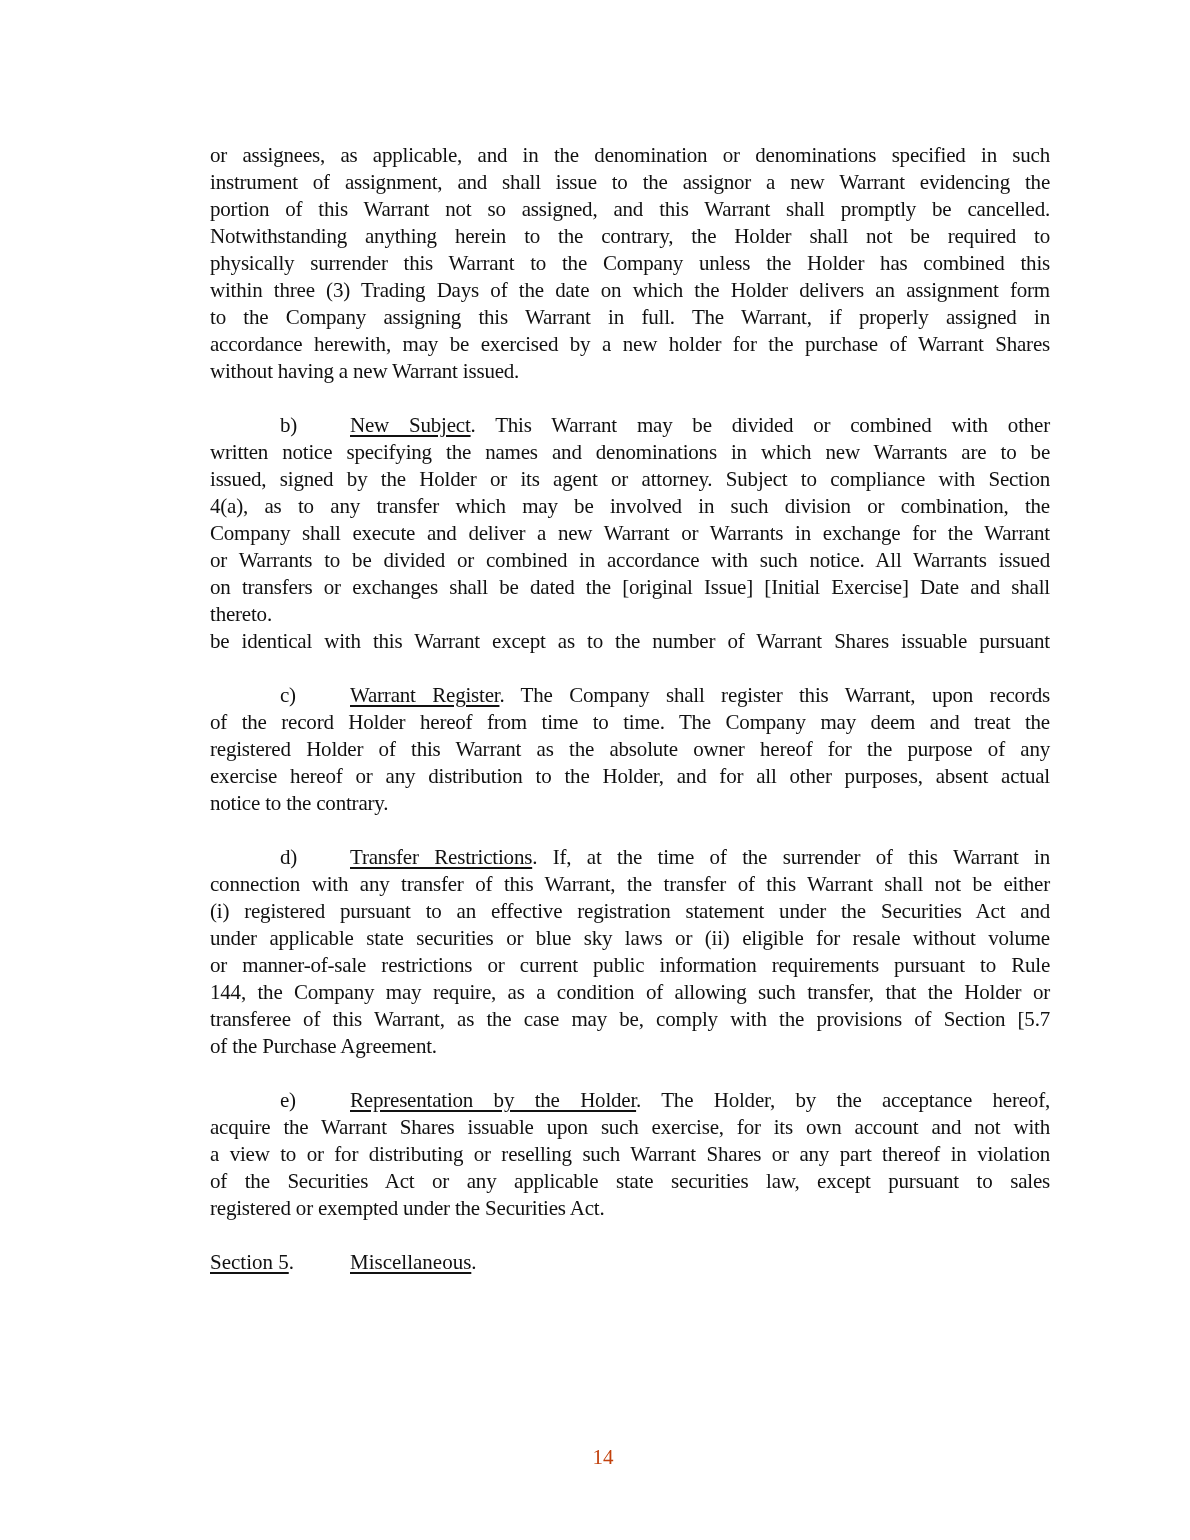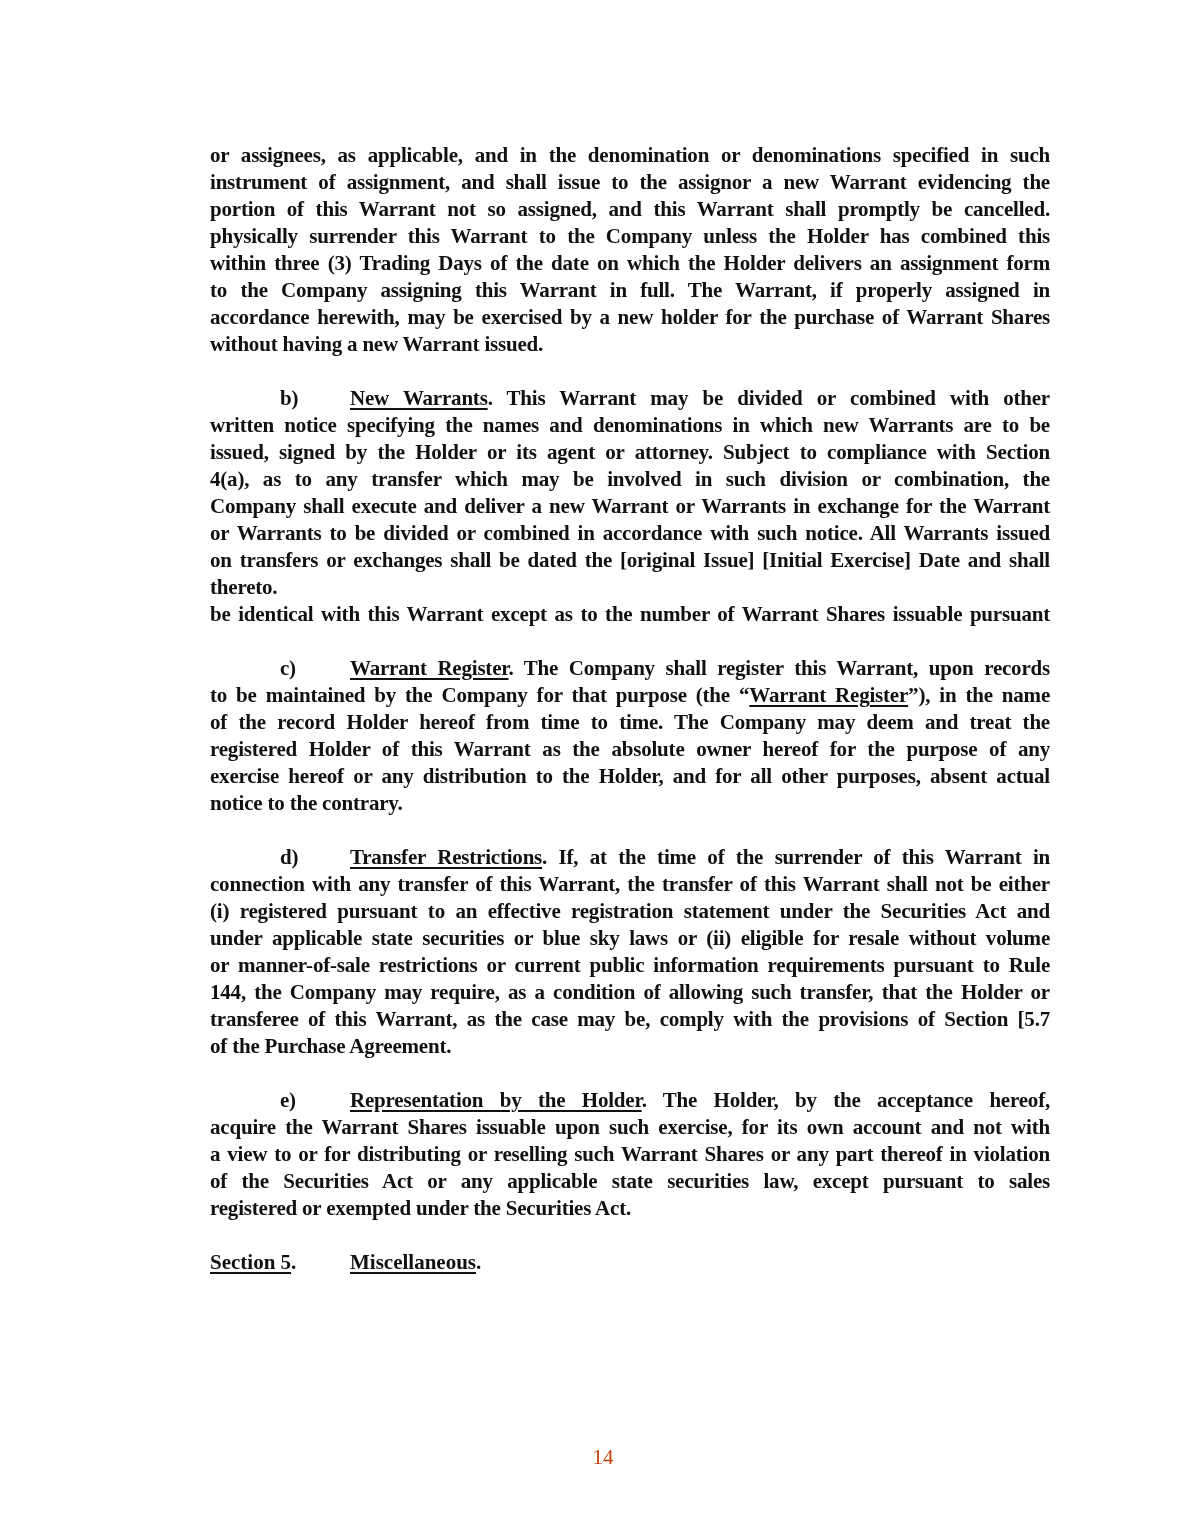--- a/index.html
+++ b/index.html
@@ -1,58 +1,58 @@
 <!DOCTYPE html>
 <html><head>
 <meta charset="utf-8">
 <style>
   html, body { margin: 0; padding: 0; background: #ffffff; }
   body { width: 1190px; height: 1540px; position: relative; overflow: hidden; }
-  .page { position: absolute; left: 210px; top: 142px; width: 840px; font-family: "Liberation Serif", "DejaVu Serif", serif; font-size: 21px; color: #111111; font-weight: bold; }
+  .page { position: absolute; left: 210px; top: 142px; width: 840px; font-family: "Liberation Serif", "DejaVu Serif", serif; font-size: 21px; color: #111111; }
   .line { height: 27px; line-height: 27px; white-space: nowrap; text-align: justify; text-align-last: justify; letter-spacing: -0.2px; }
   .line.last { text-align-last: left; }
   .para { margin-bottom: 27px; }
   .indent { display: inline-block; width: 70px; }
   .label { display: inline-block; width: 70px; }
   .u { text-decoration: underline; text-underline-offset: 3px; }
   .page-number { position: absolute; top: 1445px; left: 8px; width: 1190px; text-align: center; font-family: "Liberation Serif", serif; font-size: 21px; color: #c2410c; }
   .section-head { height: 27px; line-height: 27px; }
   .section-head .sec { display: inline-block; width: 140px; }
 </style>
 </head>
 <body>
 
 <div class="page">
 
   <div class="para">
     <div class="line">or assignees, as applicable, and in the denomination or denominations specified in such</div>
     <div class="line">instrument of assignment, and shall issue to the assignor a new Warrant evidencing the</div>
     <div class="line">portion of this Warrant not so assigned, and this Warrant shall promptly be cancelled.</div>
+    <div class="line">Notwithstanding anything herein to the contrary, the Holder shall not be required to</div>
     <div class="line">physically surrender this Warrant to the Company unless the Holder has combined this</div>
     <div class="line">within three (3) Trading Days of the date on which the Holder delivers an assignment form</div>
     <div class="line">to the Company assigning this Warrant in full.  The Warrant, if properly assigned in</div>
     <div class="line">accordance herewith, may be exercised by a new holder for the purchase of Warrant Shares</div>
     <div class="line last">without having a new Warrant issued.</div>
   </div>
 
   <div class="para">
-    <div class="line"><span class="indent"></span><span class="label">b)</span><span class="u">New Warrants</span><span>. This Warrant may be divided or combined with other</span></div>
+    <div class="line"><span class="indent"></span><span class="label">b)</span><span class="u">New Subject</span><span>. This Warrant may be divided or combined with other</span></div>
     <div class="line">written notice specifying the names and denominations in which new Warrants are to be</div>
     <div class="line">issued, signed by the Holder or its agent or attorney.  Subject to compliance with Section</div>
     <div class="line">4(a), as to any transfer which may be involved in such division or combination, the</div>
     <div class="line">Company shall execute and deliver a new Warrant or Warrants in exchange for the Warrant</div>
     <div class="line">or Warrants to be divided or combined in accordance with such notice. All Warrants issued</div>
     <div class="line">on transfers or exchanges shall be dated the [original Issue] [Initial Exercise] Date and shall</div>
     <div class="line last">thereto.</div>
     <div class="line">be identical with this Warrant except as to the number of Warrant Shares issuable pursuant</div>
   </div>
 
   <div class="para">
     <div class="line"><span class="indent"></span><span class="label">c)</span><span class="u">Warrant Register</span><span>. The Company shall register this Warrant, upon records</span></div>
-    <div class="line"><span>to be maintained by the Company for that purpose (the “</span><span class="u">Warrant Register</span><span>”), in the name</span></div>
     <div class="line">of the record Holder hereof from time to time.  The Company may deem and treat the</div>
     <div class="line">registered Holder of this Warrant as the absolute owner hereof for the purpose of any</div>
     <div class="line">exercise hereof or any distribution to the Holder, and for all other purposes, absent actual</div>
     <div class="line last">notice to the contrary.</div>
   </div>
 
   <div class="para">
     <div class="line"><span class="indent"></span><span class="label">d)</span><span class="u">Transfer Restrictions</span><span>. If, at the time of the surrender of this Warrant in</span></div>
     <div class="line">connection with any transfer of this Warrant, the transfer of this Warrant shall not be either</div>
     <div class="line">(i) registered pursuant to an effective registration statement under the Securities Act and</div>

